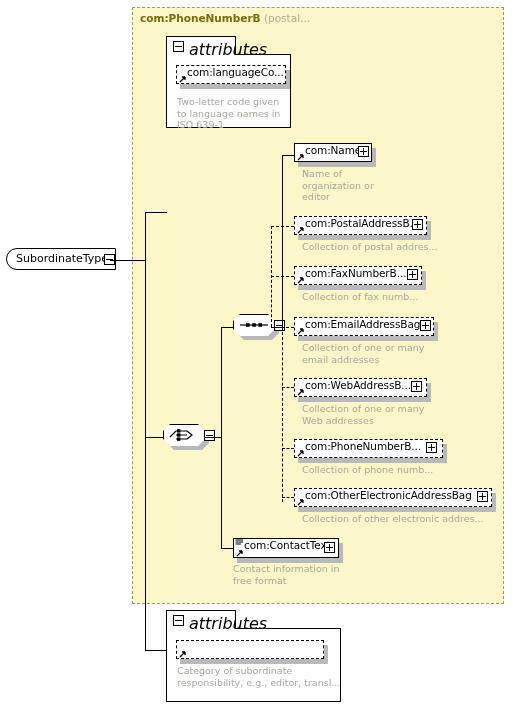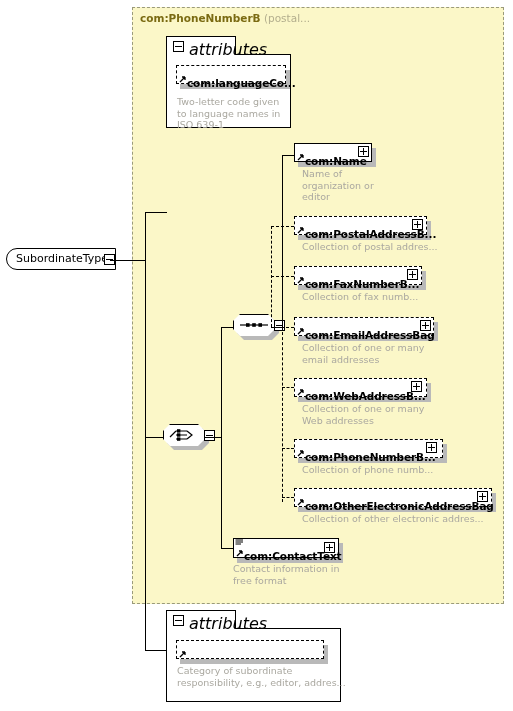--- a/index.html
+++ b/index.html
@@ -56,21 +56,21 @@
     position:absolute; left:4px; top:5px; right:-4px; bottom:-5px;
     background:#b9b9b9;
   }
   .elem .box{
     position:absolute; left:0; top:0; right:0; bottom:0;
     background:#fff; box-sizing:border-box;
   }
   .elem.req .box{ border:1px solid #000; }
   .elem.opt .box{ border:1px dashed #000; }
   .elem .lbl{
-    position:absolute; left:11px; top:12px; font-size:10.5px; font-weight:bold;
+    position:absolute; left:11px; top:1px; font-size:10.5px; font-weight:normal;
     color:#000; white-space:nowrap; letter-spacing:-0.1px;
   }
   .arrowg{
     position:absolute; left:3px; bottom:1px; width:8px; height:8px;
   }
   .plusbox{
     position:absolute; width:11px; height:11px; background:#fff;
     border:1px solid #000; box-sizing:border-box; top:3px;
   }
   .plusbox::before{
@@ -317,13 +317,13 @@
 </div>
 
 <div class="elem opt abs" style="left:176px;top:640px;width:148px;height:19px;">
   <div class="shadow"></div>
   <div class="box"></div>
   <svg class="arrowg" viewBox="0 0 8 8">
     <path d="M1 7 L6 2 M6 2 L3 2 M6 2 L6 5" stroke="#000" stroke-width="1.3" fill="none"></path>
   </svg>
 </div>
 <div class="anno" style="left:177px;top:665px;">Category of subordinate
-responsibility, e.g., editor, addres...</div>
+responsibility, e.g., editor, transl...</div>
 
 </body></html>

